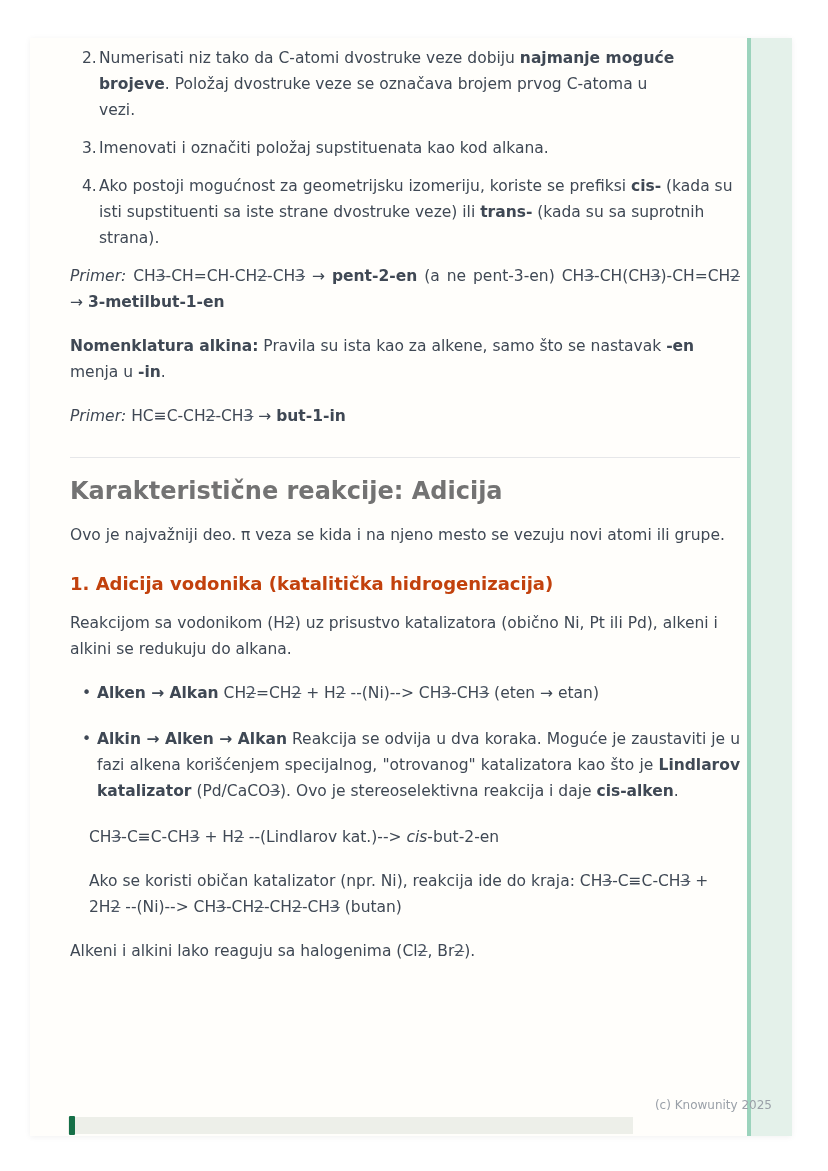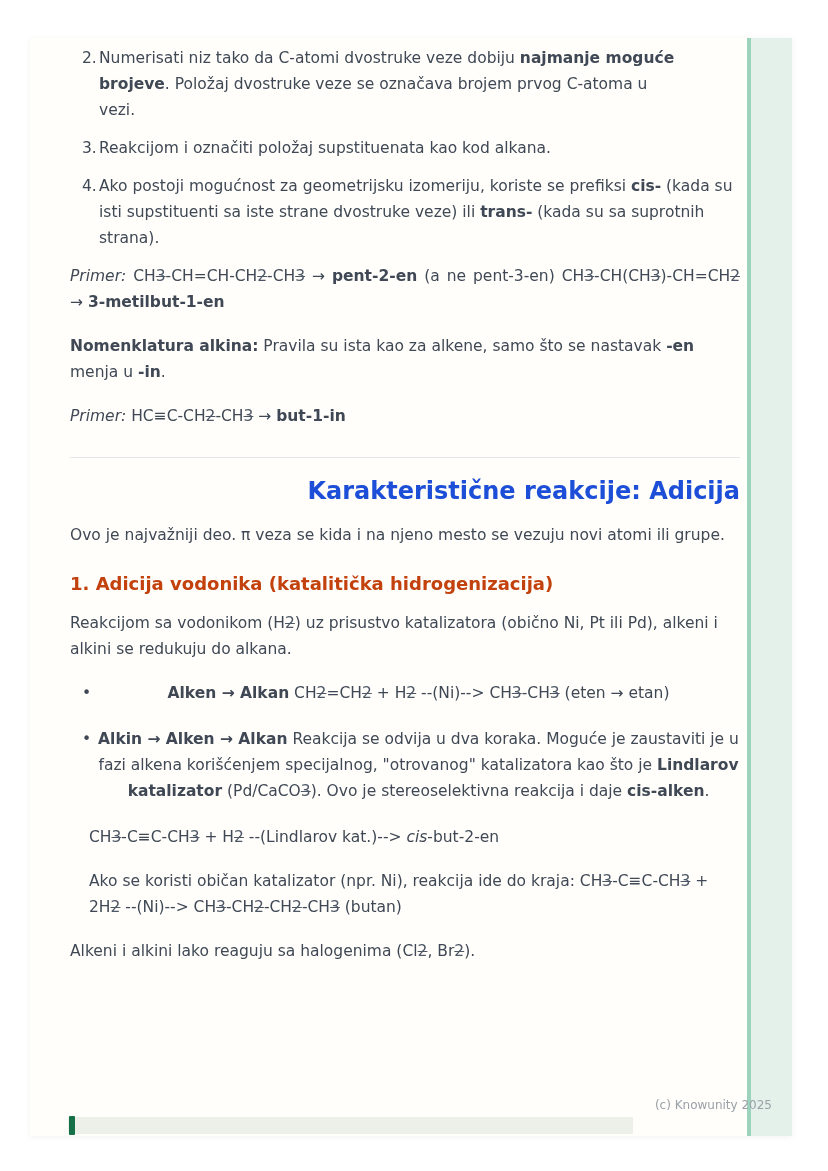--- a/index.html
+++ b/index.html
@@ -15,24 +15,24 @@
   .b{font-weight:bold;}
   .i{font-style:italic;}
   .st{text-decoration:line-through;color:#4d5765;}
   .justify{text-align:justify;}
   ol.nlist,ul.blist{list-style:none;margin:0;padding:0;}
   ol.nlist li{display:flex;padding-left:12px;margin-bottom:12px;}
   ol.nlist .num{width:17px;flex:none;}
   ol.nlist .txt{flex:1;display:block;}
   ul.blist li{display:flex;padding-left:12px;margin-bottom:20px;}
   ul.blist .dot{width:15px;flex:none;}
-  ul.blist .txt{flex:1;display:block;text-align:center;}
+  ul.blist .txt{flex:1;display:block;}
   ol.nlist{margin-bottom:8px;}
   .divider{border:none;border-top:1px solid #e6e7e9;margin:28px 0 18px;}
-  h2.h2{font-size:24px;line-height:30px;margin:0 0 16px;font-weight:bold;color:#1d4ed8;text-align:right;}
+  h2.h2{font-size:24px;line-height:30px;margin:0 0 16px;font-weight:bold;color:#737373;}
   h3.h3{font-size:18px;line-height:24px;margin:24px 0 14px;font-weight:bold;color:#c2410c;}
   p.indent{margin-left:19px;}
   .bottom-strip{position:absolute;left:38px;top:1079px;width:565px;height:17px;background:#edefe9;}
   .cursor{position:absolute;left:1px;top:-1px;width:6px;height:19px;background:#156f47;border-radius:1px;}
   .footer{position:absolute;right:56px;top:1099px;font-size:12px;line-height:13px;color:#9aa0a8;z-index:5;}
 </style>
 </head>
 <body>
 
 <div class="page">
@@ -41,21 +41,21 @@
 
     <div class="content">
 
       <ol class="nlist">
         <li>
           <span class="num">2.</span>
           <span class="txt"><span>Numerisati niz tako da C-atomi dvostruke veze dobiju </span><span class="b">najmanje moguće brojeve</span><span>. Položaj dvostruke veze se označava brojem prvog C-atoma u</span><br><span>vezi.</span></span>
         </li>
         <li>
           <span class="num">3.</span>
-          <span class="txt"><span>Reakcijom i označiti položaj supstituenata kao kod alkana.</span></span>
+          <span class="txt"><span>Imenovati i označiti položaj supstituenata kao kod alkana.</span></span>
         </li>
         <li>
           <span class="num">4.</span>
           <span class="txt"><span>Ako postoji mogućnost za geometrijsku izomeriju, koriste se prefiksi </span><span class="b">cis-</span><span> (kada su isti supstituenti sa iste strane dvostruke veze) ili </span><span class="b">trans-</span><span> (kada su sa suprotnih strana).</span></span>
         </li>
       </ol>
 
       <p class="justify"><span class="i">Primer:</span><span> CH</span><span class="st">3</span><span>-CH=CH-CH</span><span class="st">2</span><span>-CH</span><span class="st">3</span><span> → </span><span class="b">pent-2-en</span><span> (a ne pent-3-en) CH</span><span class="st">3</span><span>-CH(CH</span><span class="st">3</span><span>)-CH=CH</span><span class="st">2</span><span> → </span><span class="b">3-metilbut-1-en</span></p>
 
       <p><span class="b">Nomenklatura alkina:</span><span> Pravila su ista kao za alkene, samo što se nastavak </span><span class="b">-en</span><span> menja u </span><span class="b">-in</span><span>.</span></p>

